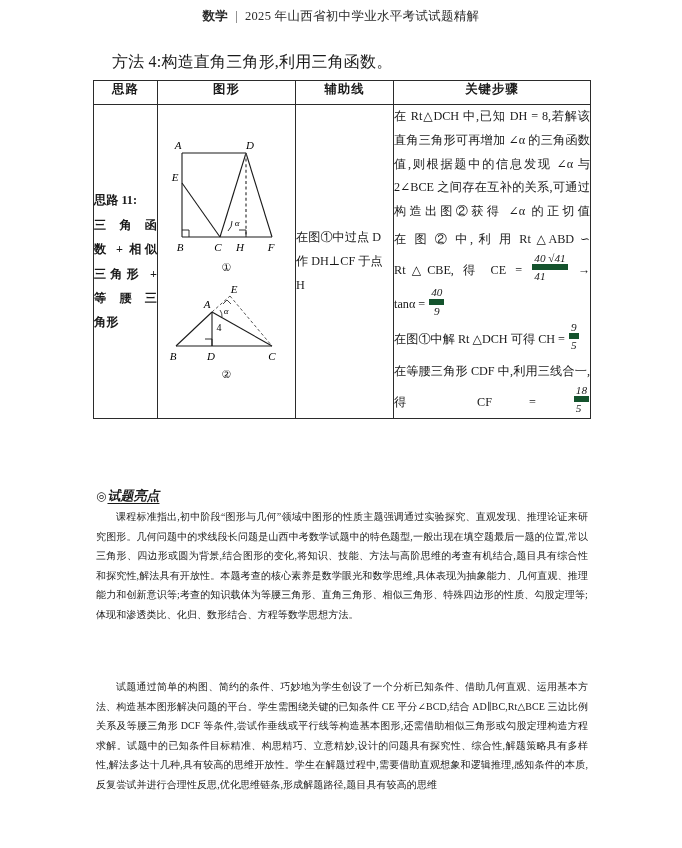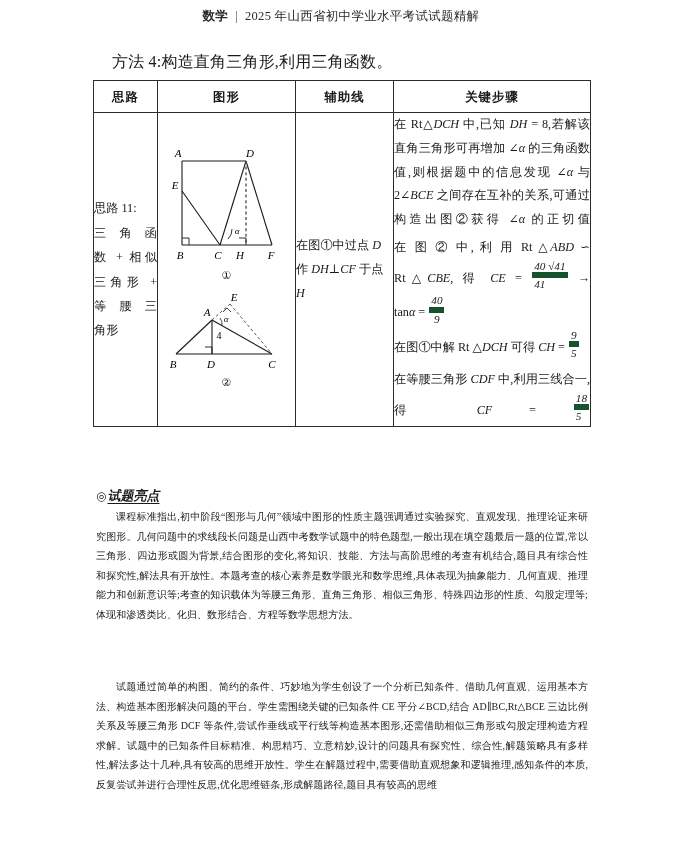--- a/index.html
+++ b/index.html
@@ -66,36 +66,37 @@
   table.method-table th,
   table.method-table td {
     border: 1px solid #2b2b2b;
     vertical-align: top;
     padding: 0;
   }
   table.method-table th {
     text-align: center;
     font-size: 12.4px;
     font-weight: bold;
-    padding: 8px 0 6px 0;
+    padding: 0 0 6px 0;
     letter-spacing: 1px;
   }
   .col-idea   { width: 64px; }
   .col-fig    { width: 138px; }
   .col-aux    { width: 98px; }
   .col-steps  { width: 197px; }
 
   
   .idea-cell {
     font-size: 12.2px;
     line-height: 2.0;
     padding: 4px 5px 4px 6px;
     text-align: justify;
     text-align-last: justify;
     vertical-align: middle !important;
+    font-weight: bold;
   }
   .idea-cell .idea-title { display: block; text-align-last: left; }
   .idea-cell .idea-line { display: block; }
   .idea-cell .idea-line.last { text-align-last: left; }
 
   
   .fig-cell {
     text-align: center;
     vertical-align: middle !important;
     padding: 6px 0 8px 0;
@@ -119,21 +120,21 @@
   
   .steps-cell {
     font-size: 12.2px;
     line-height: 1.95;
     padding: 6px 7px 8px 7px;
     text-align: justify;
     vertical-align: top;
   }
   .steps-cell p { margin: 0 0 4px 0; }
   .steps-cell p.spread { text-align-last: justify; }
-  .mi { font-style: italic; font-family: "Liberation Serif", serif; }
+  .mi { font-family: "Liberation Serif", serif; }
 
   
   .frac {
     display: inline-block;
     vertical-align: -0.55em;
     text-align: center;
     font-size: 0.92em;
     line-height: 1.08;
     margin: 0 1px;
     font-style: italic;

